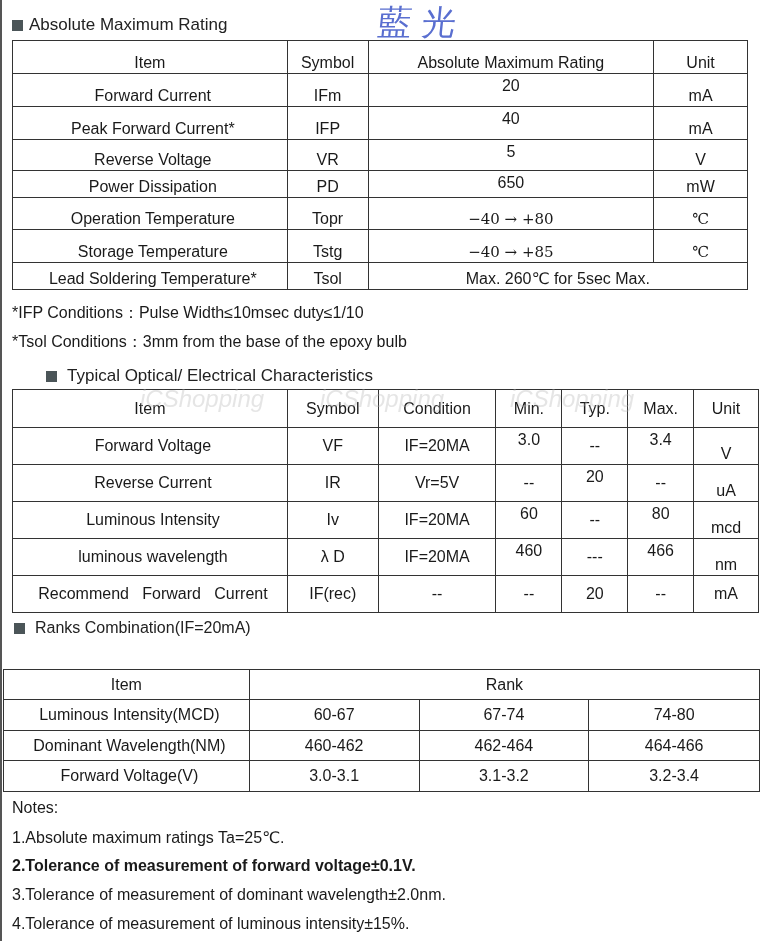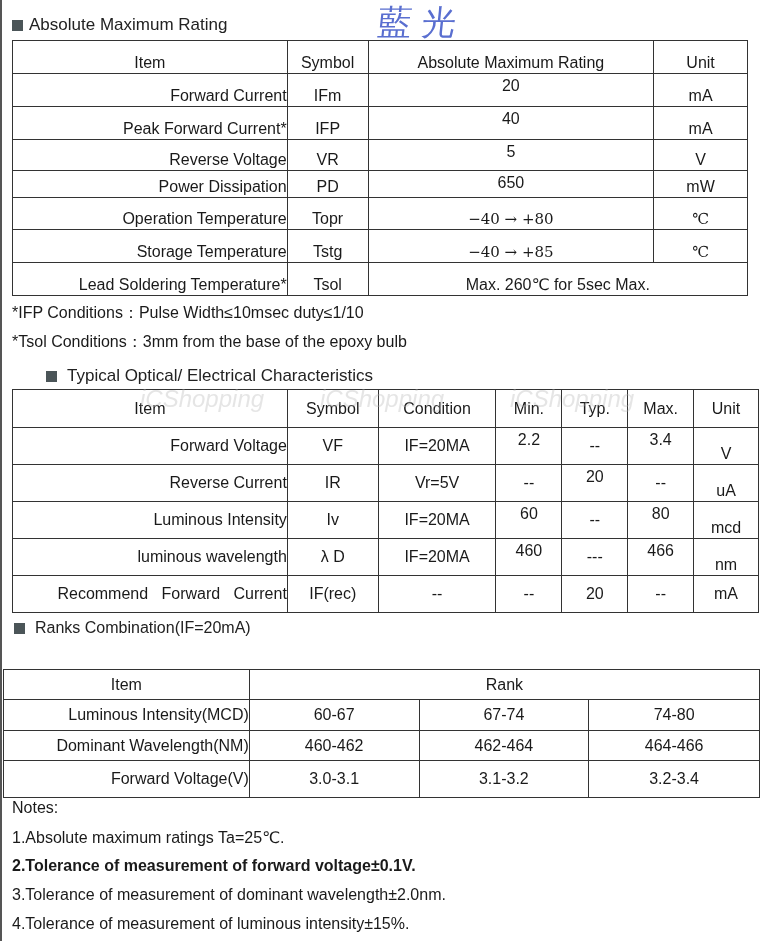--- a/index.html
+++ b/index.html
@@ -16,21 +16,21 @@
   .sq { display: inline-block; width: 11px; height: 11px; background: #4b5558; margin-right: 6px; }
   .handwriting {
     position: absolute; left: 378px; top: 0px; font-size: 34px; color: #5a6fd0;
     font-family: "DejaVu Serif", serif; letter-spacing: 10px; transform: skewX(-6deg);
   }
   table { position: absolute; border-collapse: collapse; font-size: 16px; }
   td, th {
     border: 1px solid #333; padding: 0; font-weight: normal; color: #1a1a1a;
   }
   .c { text-align: center; }
-  .l { text-align: right; padding-left: 6px; }
+  .l { text-align: center; padding-left: 6px; }
   .low { vertical-align: bottom; padding-bottom: 1px; }
   .hi { vertical-align: top; padding-top: 3px; }
   .serif { font-family: "DejaVu Serif", "Liberation Serif", serif; font-size: 15px; }
   .note { position: absolute; left: 12px; font-size: 16px; white-space: nowrap; color: #1a1a1a; text-align: right; }
   .watermark {
     position: absolute; color: rgba(180,180,180,0.35); font-style: italic; font-weight: normal;
     font-size: 24px; pointer-events: none; white-space: nowrap;
   }
 </style>
 </head>
@@ -88,21 +88,21 @@
     <td class="c low">Topr</td>
     <td class="c low serif">−40  →  +80</td>
     <td class="c low serif">℃</td>
   </tr>
   <tr style="height:33px">
     <td class="l low">Storage Temperature</td>
     <td class="c low">Tstg</td>
     <td class="c low serif">−40  →  +85</td>
     <td class="c low serif">℃</td>
   </tr>
-  <tr style="height:33px">
+  <tr style="height:27px">
     <td class="l low">Lead Soldering Temperature*</td>
     <td class="c low">Tsol</td>
     <td class="c low" colspan="2">Max. 260℃  for 5sec Max.</td>
   </tr>
 </tbody>
   </table>
 
 <div class="note" style="top:303px;">*IFP Conditions：Pulse Width≤10msec duty≤1/10</div>
 <div class="note" style="top:332px;">*Tsol Conditions：3mm from the base of the epoxy bulb</div>
 
@@ -128,21 +128,21 @@
     <th class="c">Condition</th>
     <th class="c">Min.</th>
     <th class="c">Typ.</th>
     <th class="c">Max.</th>
     <th class="c">Unit</th>
   </tr>
   <tr style="height:37px">
     <td class="l">Forward Voltage</td>
     <td class="c">VF</td>
     <td class="c">IF=20MA</td>
-    <td class="c hi">2.2</td>
+    <td class="c hi">3.0</td>
     <td class="c">--</td>
     <td class="c hi">3.4</td>
     <td class="c low">V</td>
   </tr>
   <tr style="height:37px">
     <td class="l">Reverse Current</td>
     <td class="c">IR</td>
     <td class="c">Vr=5V</td>
     <td class="c">--</td>
     <td class="c hi">20</td>
@@ -201,21 +201,21 @@
     <td class="c">60-67</td>
     <td class="c">67-74</td>
     <td class="c">74-80</td>
   </tr>
   <tr style="height:30px">
     <td class="l">Dominant Wavelength(NM)</td>
     <td class="c">460-462</td>
     <td class="c">462-464</td>
     <td class="c">464-466</td>
   </tr>
-  <tr style="height:37px">
+  <tr style="height:31px">
     <td class="l">Forward Voltage(V)</td>
     <td class="c">3.0-3.1</td>
     <td class="c">3.1-3.2</td>
     <td class="c">3.2-3.4</td>
   </tr>
 </tbody>
   </table>
 
 <div class="note" style="top:799px;">Notes:</div>
 <div class="note" style="top:828px;">1.Absolute maximum ratings Ta=25℃.</div>

